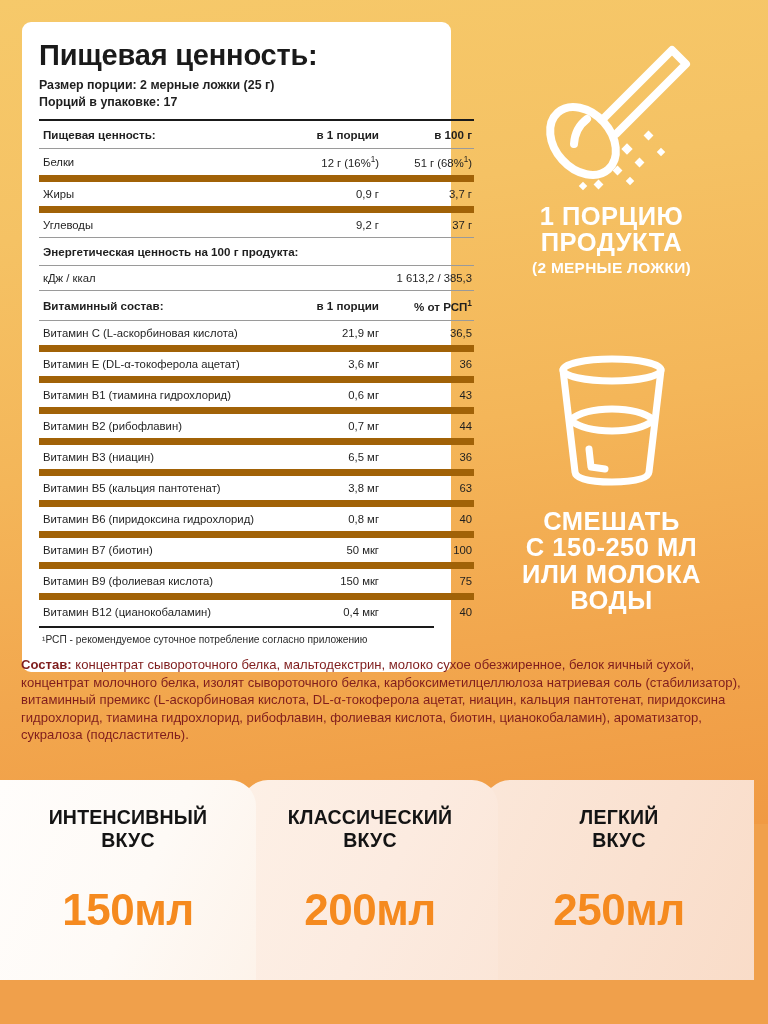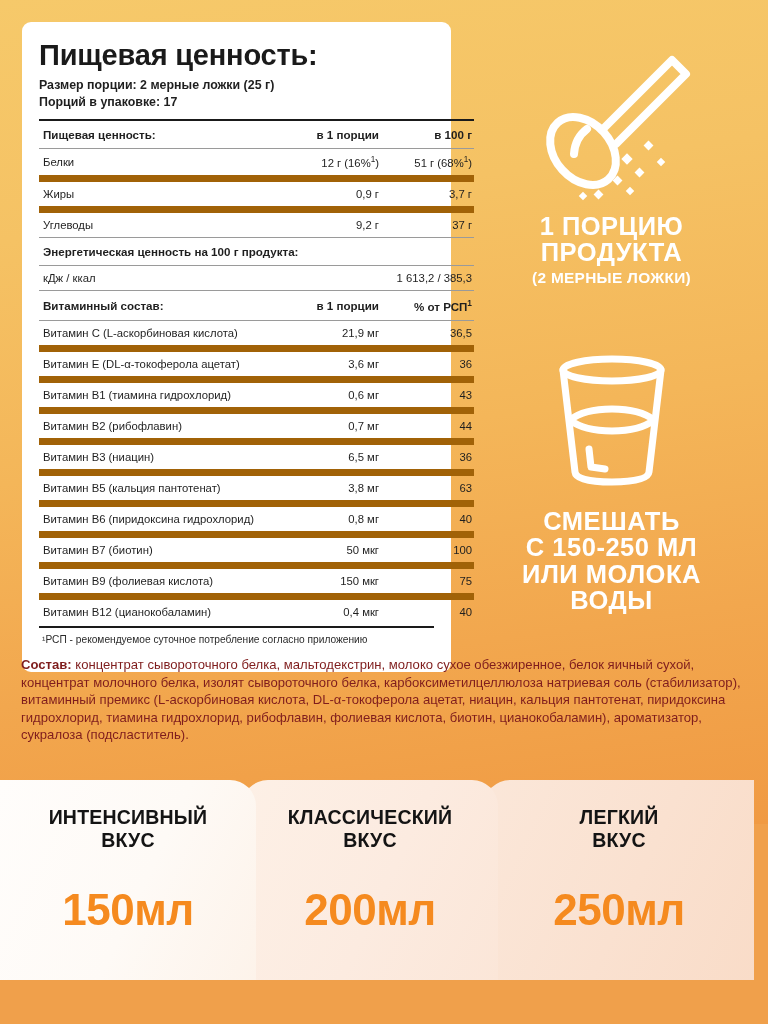--- a/index.html
+++ b/index.html
@@ -58,21 +58,21 @@
 
   
   .ingredients{
     position:absolute;left:21px;top:656px;width:726px;
     font-size:13.1px;line-height:1.345;color:#7f1d1d;
   }
   .ingredients b{font-weight:bold;}
 
   
   .side{position:absolute;left:455px;width:313px;text-align:center;}
-  .side-a{top:38px;}
+  .side-a{top:28px;}
   .side-b{top:348px;}
   .icon-wrap{display:block;margin:0 auto;}
   .side-head{
     color:#ffffff;font-weight:bold;letter-spacing:0.5px;line-height:1.03;
     font-size:25.5px;margin-top:6px;text-transform:uppercase;
   }
   .side-sub{
     color:#ffffff;font-weight:bold;letter-spacing:0.3px;
     font-size:15.4px;margin-top:3px;text-transform:uppercase;
   }

